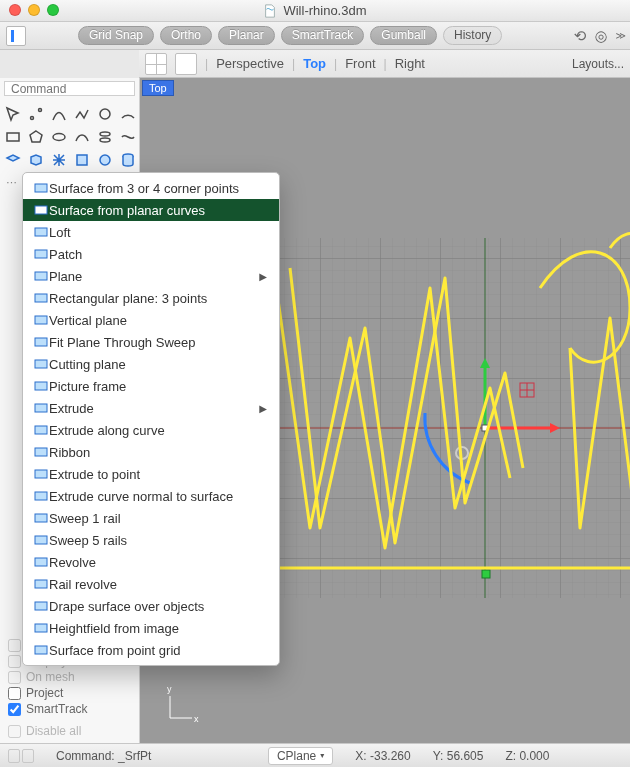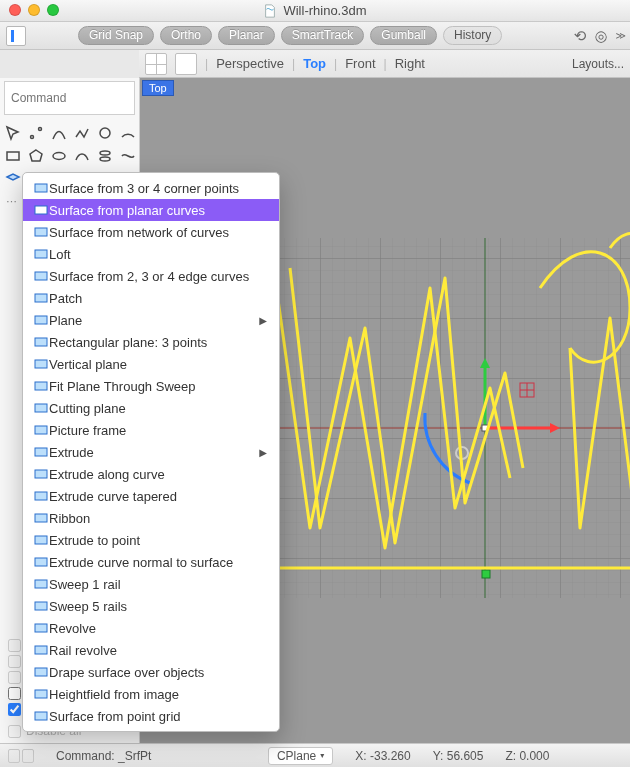--- a/index.html
+++ b/index.html
@@ -40,40 +40,40 @@
   .main { display:flex; height: calc(100% - 22px - 28px - 28px - 24px); }
   .leftcol { width: 140px; background:#f7f7f7; border-right:1px solid #cfcfcf; display:flex; flex-direction:column; }
 
   
   .viewport { flex:1; background:#9a9a9a; position:relative; overflow:hidden; }
   .vp-tab { position:absolute; top:2px; left:2px; background:#3b74e6; color:#fff; font-size:11px; padding:1px 6px; border:1px solid #2a59b3; }
   .grid-svg { position:absolute; inset:0; width:100%; height:100%; }
 
   
   .cmdrow { padding:3px 4px; }
-  .cmdrow input { width:100%; height:34px; font-size:12px; border:1px solid #cfcfcf; padding:2px 6px; background:#fff; color:#888; }
+  .cmdrow input { width:100%; height:15px; font-size:12px; border:1px solid #cfcfcf; padding:2px 6px; background:#fff; color:#888; }
 
   
   .palette { padding:4px 2px; display:grid; grid-template-columns: repeat(6, 21px); grid-auto-rows:21px; gap:2px; }
   .tool { width:21px; height:21px; border:1px solid transparent; border-radius:2px; display:flex; align-items:center; justify-content:center; cursor:pointer; }
   .tool svg { width:16px; height:16px; stroke:#4a4a4a; fill:none; stroke-width:1.5; }
   .tool.colored svg { stroke:#2b6fcc; fill:#c2e0ff; }
 
   .sidebar-text { padding:2px 6px; color:#888; font-size:11px; }
   .side-checks { padding:4px 8px; font-size:12px; color:#666; }
   .side-checks label { display:flex; align-items:center; gap:5px; padding:1px 0; }
   .side-checks input { accent-color:#2a7fff; }
   .side-checks label.dim { color:#b7b7b7; }
 
   
   .ctxmenu { position:absolute; left:22px; top:172px; width:258px; background:#fff; border:1px solid #bdbdbd; border-radius:5px; box-shadow:0 10px 26px rgba(0,0,0,0.25); padding:4px 0; z-index:50; }
   .ctxmenu .mi { display:flex; align-items:center; gap:0; padding:3px 12px 3px 10px; font-size:13px; color:#333; white-space:nowrap; }
   .ctxmenu .mi .icon { width:16px; height:16px; flex:0 0 16px; display:flex; align-items:center; justify-content:center; }
   .ctxmenu .mi .icon svg { width:16px; height:16px; }
-  .ctxmenu .mi.sel { background:#8b5cf6; color:#fff; }
+  .ctxmenu .mi.sel { background:#14532d; color:#fff; }
   .ctxmenu .mi .arrow { margin-left:auto; font-size:10px; color:#555; }
 
   
   .status { position:absolute; bottom:0; left:0; right:0; height:24px; background:linear-gradient(#f3f3f3,#e0e0e0); border-top:1px solid #c7c7c7; display:flex; align-items:center; padding:4px 8px; gap:22px; font-size:12px; color:#555; }
   .status .well { background:#fff; border:1px solid #c7c7c7; padding:1px 8px; border-radius:3px; display:flex; align-items:center; gap:4px; }
   .status .caps { display:flex; gap:2px; }
   .status .cap { width:12px; height:14px; border:1px solid #c8c8c8; border-radius:2px; }
 </style>
 </head>
 <body>
@@ -331,37 +331,21 @@
         </svg>
       </span>
       <span>Surface from planar curves</span>
     </div>
     <div class="mi">
       <span class="icon">
         <svg viewBox="0 0 16 16">
           <rect x="2" y="4" width="12" height="8" fill="#bcdffb" stroke="#2b6fcc"></rect>
         </svg>
       </span>
-      <span>Surface from network of curves</span>
-    </div>
-    <div class="mi">
-      <span class="icon">
-        <svg viewBox="0 0 16 16">
-          <rect x="2" y="4" width="12" height="8" fill="#bcdffb" stroke="#2b6fcc"></rect>
-        </svg>
-      </span>
       <span>Loft</span>
-    </div>
-    <div class="mi">
-      <span class="icon">
-        <svg viewBox="0 0 16 16">
-          <rect x="2" y="4" width="12" height="8" fill="#bcdffb" stroke="#2b6fcc"></rect>
-        </svg>
-      </span>
-      <span>Surface from 2, 3 or 4 edge curves</span>
     </div>
     <div class="mi">
       <span class="icon">
         <svg viewBox="0 0 16 16">
           <rect x="2" y="4" width="12" height="8" fill="#bcdffb" stroke="#2b6fcc"></rect>
         </svg>
       </span>
       <span>Patch</span>
     </div>
     <div class="mi">
@@ -422,28 +406,20 @@
       <span>Extrude</span>
       <span class="arrow">▶</span>
     </div>
     <div class="mi">
       <span class="icon">
         <svg viewBox="0 0 16 16">
           <rect x="2" y="4" width="12" height="8" fill="#bcdffb" stroke="#2b6fcc"></rect>
         </svg>
       </span>
       <span>Extrude along curve</span>
-    </div>
-    <div class="mi">
-      <span class="icon">
-        <svg viewBox="0 0 16 16">
-          <rect x="2" y="4" width="12" height="8" fill="#bcdffb" stroke="#2b6fcc"></rect>
-        </svg>
-      </span>
-      <span>Extrude curve tapered</span>
     </div>
     <div class="mi">
       <span class="icon">
         <svg viewBox="0 0 16 16">
           <rect x="2" y="4" width="12" height="8" fill="#bcdffb" stroke="#2b6fcc"></rect>
         </svg>
       </span>
       <span>Ribbon</span>
     </div>
     <div class="mi">

